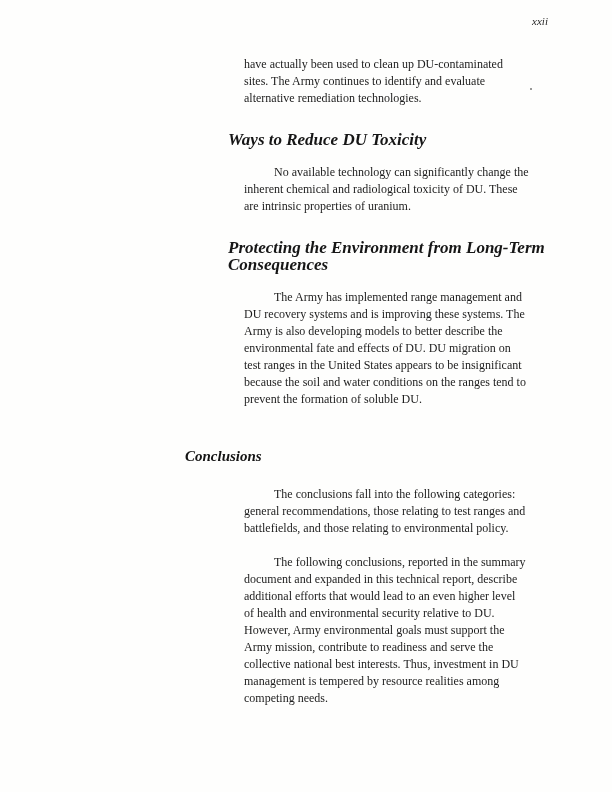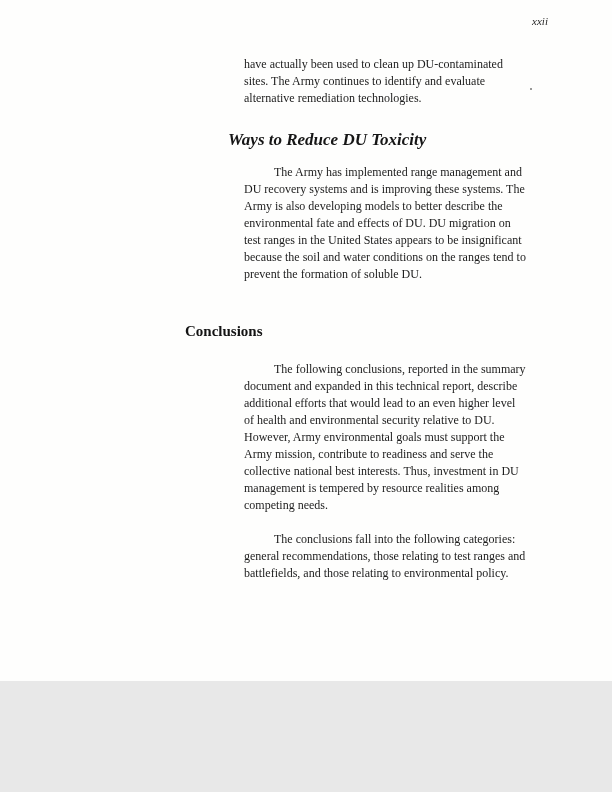--- a/index.html
+++ b/index.html
@@ -3,21 +3,21 @@
 <meta charset="utf-8">
 <style>
   html, body {
     margin: 0;
     padding: 0;
     background: #e8e8e8;
   }
   .page {
     position: relative;
     width: 612px;
-    height: 681px;
+    height: 792px;
     margin: 0 auto;
     background: #fefefdff;
     background: #fefefd;
     color: #1c1c1c;
     font-family: "Liberation Serif", "DejaVu Serif", serif;
     overflow: hidden;
     box-shadow: 0 0 4px rgba(0,0,0,0.25);
   }
   .page-number {
     position: absolute;
@@ -52,20 +52,21 @@
     line-height: 17px;
     font-weight: bold;
     font-style: italic;
     color: #161616;
   }
   .section-heading {
     margin: 38px 0 20px -43px;
     font-size: 15px;
     line-height: 20px;
     font-weight: bold;
+    font-style: italic;
     color: #141414;
   }
   .artifact-dot {
     position: absolute;
     left: 530px;
     top: 88px;
     width: 2px;
     height: 2px;
     border-radius: 50%;
     background: #555;
@@ -82,40 +83,44 @@
   <span class="artifact-dot"></span>
 
   <div class="content">
 
     <p class="para">have actually been used to clean up DU-contaminated
 sites. The Army continues to identify and evaluate
 alternative remediation technologies.</p>
 
     <h3 class="subheading">Ways to Reduce DU Toxicity</h3>
 
+    <p class="para indent">No available technology can significantly change the
+inherent chemical and radiological toxicity of DU. These
+are intrinsic properties of uranium.</p>
 
+    <h3 class="subheading">Protecting the Environment from Long-Term Consequences</h3>
 
     <p class="para indent">The Army has implemented range management and
 DU recovery systems and is improving these systems. The
 Army is also developing models to better describe the
 environmental fate and effects of DU. DU migration on
 test ranges in the United States appears to be insignificant
 because the soil and water conditions on the ranges tend to
 prevent the formation of soluble DU.</p>
 
     <h2 class="section-heading">Conclusions</h2>
 
+    <p class="para indent">The conclusions fall into the following categories:
+general recommendations, those relating to test ranges and
+battlefields, and those relating to environmental policy.</p>
+
     <p class="para indent">The following conclusions, reported in the summary
 document and expanded in this technical report, describe
 additional efforts that would lead to an even higher level
 of health and environmental security relative to DU.
 However, Army environmental goals must support the
 Army mission, contribute to readiness and serve the
 collective national best interests. Thus, investment in DU
 management is tempered by resource realities among
 competing needs.</p>
 
-    <p class="para indent">The conclusions fall into the following categories:
-general recommendations, those relating to test ranges and
-battlefields, and those relating to environmental policy.</p>
-
   </div>
 </div>
 
 </body></html>

